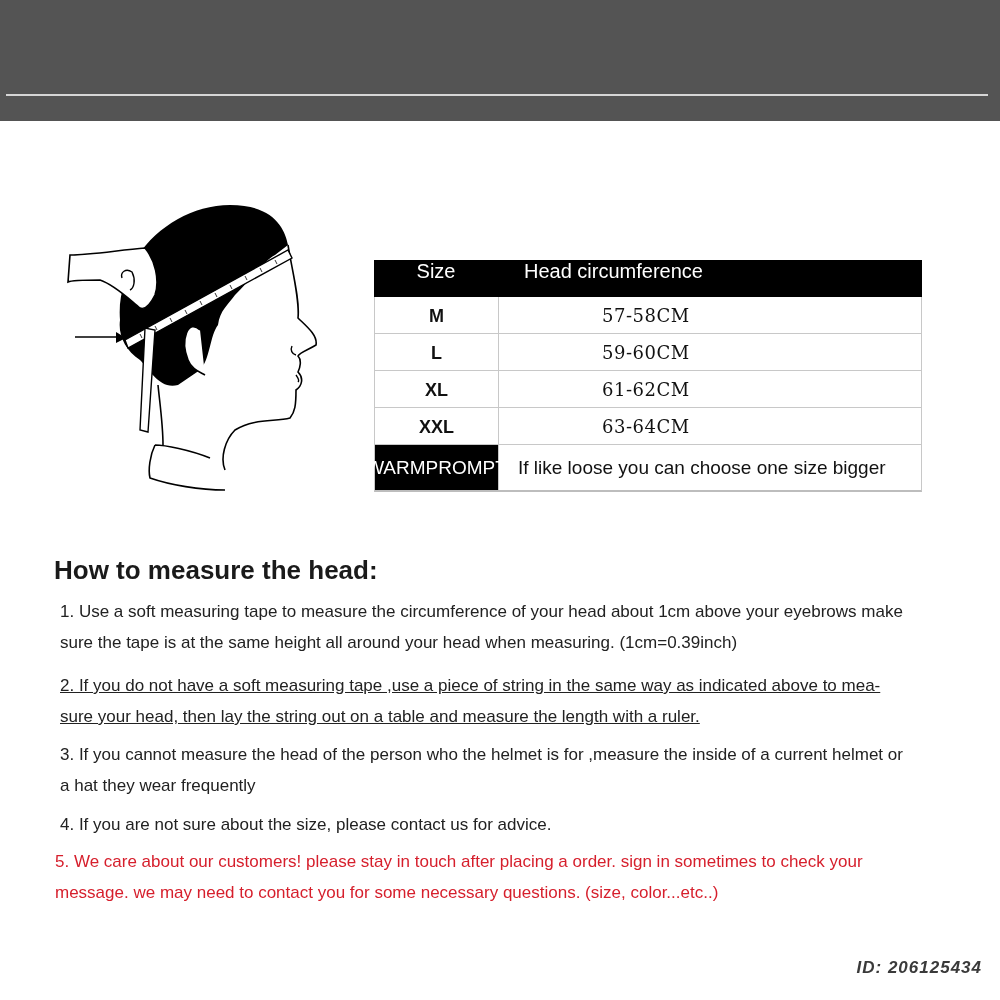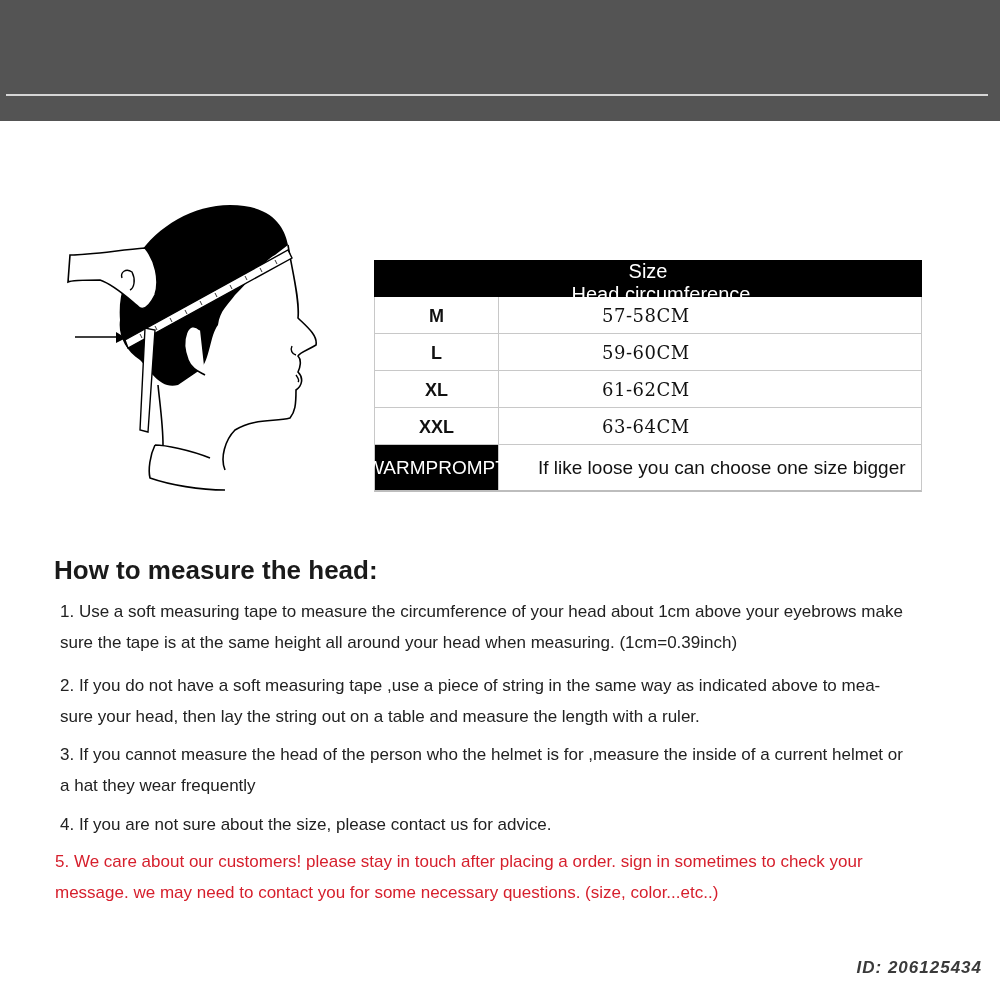--- a/index.html
+++ b/index.html
@@ -6,29 +6,29 @@
   body { width:1000px; height:1000px; background:#ffffff; position:relative; overflow:hidden; font-family:"Liberation Sans", sans-serif; }
   .header { position:absolute; left:0; top:0; width:1000px; height:121px; background:#545454; }
   .header-title { position:absolute; left:0; top:18px; width:984px; text-align:center; color:#ffffff; font-weight:bold; font-size:54px; letter-spacing:0px; }
   .header-rule { position:absolute; left:6px; top:94px; width:982px; height:2px; background:#d6d6d6; }
 
   .illustration { position:absolute; left:60px; top:200px; width:280px; height:300px; }
 
   .unit { position:absolute; left:390px; top:223px; font-size:22px; color:#111;margin-top:37px; }
 
   .table { position:absolute; left:374px; top:260px; width:548px; border-collapse:collapse; }
-  .table .hdr { display:flex; height:37px; background:#000; color:#fff; font-size:20px; align-items:center;flex-direction:column; }
+  .table .hdr { display:flex; height:37px; background:#000; color:#fff; font-size:20px; align-items:flex-start; }
   .hdr .c1 { width:124px; text-align:center; }
   .hdr .c2 { padding-left:26px; }
   .row { display:flex; height:37px; border-bottom:1.5px solid #c8c8c8; border-left:1.5px solid #c8c8c8; border-right:1.5px solid #c8c8c8; box-sizing:border-box; }
   .row .c1 { width:124px; border-right:1.5px solid #c8c8c8; display:flex; align-items:flex-end; justify-content:center; padding-bottom:6px; box-sizing:border-box; font-size:18px; font-weight:bold; color:#111; }
   .row .c2 { flex:1; display:flex; align-items:center; padding-left:103px; font-family:"DejaVu Serif", serif; font-size:18px; letter-spacing:0.5px; color:#111; }
   .row.warm { height:47px; border-bottom:2px solid #bdbdbd; }
   .row.warm .c1 { background:#000; color:#fff; font-weight:normal; font-size:19px; line-height:21px; text-align:center; align-items:center; padding-bottom:0; flex-direction:row; justify-content:center; }
-  .row.warm .c2 { font-family:"Liberation Sans", sans-serif; font-size:19px; padding-left:19px; letter-spacing:0;margin-left:20px; }
+  .row.warm .c2 { font-family:"Liberation Sans", sans-serif; font-size:19px; padding-left:19px; letter-spacing:0; }
 
   .howto-title { position:absolute; left:54px; top:555px; font-size:26px; font-weight:bold; color:#1a1a1a; }
   .step { position:absolute; left:60px; font-size:17px; color:#222; line-height:31px; width:920px; }
   .step.red { color:#d61f2c;margin-left:6px; }
   .footer-id { position:absolute; right:18px; top:958px; font-size:17px; font-weight:bold; font-style:italic; color:#3a3a3a; letter-spacing:1px; }
 </style>
 </head>
 <body>
 
 <div class="header">
@@ -106,21 +106,21 @@
     <div class="c2">If like loose you can choose one size bigger</div>
   </div>
 </div>
 
 <div class="howto-title">How to measure the head:</div>
 
 <div class="step" style="top:596px;">
   <div>1. Use a soft measuring tape to measure the circumference of your head about 1cm above your eyebrows make</div>
   <div>sure the tape is at the same height all around your head when measuring. (1cm=0.39inch)</div>
 </div>
-<div class="step" style="top:670px;">
+<div class="step" style="top:670px;text-decoration:underline;">
   <div>2. If you do not have a soft measuring tape ,use a piece of string in the same way as indicated above to mea-</div>
   <div>sure your head, then lay the string out on a table and measure the length with a ruler.</div>
 </div>
 <div class="step" style="top:739px;">
   <div>3. If you cannot measure the head of the person who the helmet is for ,measure the inside of a current helmet or</div>
   <div>a hat they wear frequently</div>
 </div>
 <div class="step" style="top:809px;">
   <div>4. If you are not sure about the size, please contact us for advice.</div>
 </div>

